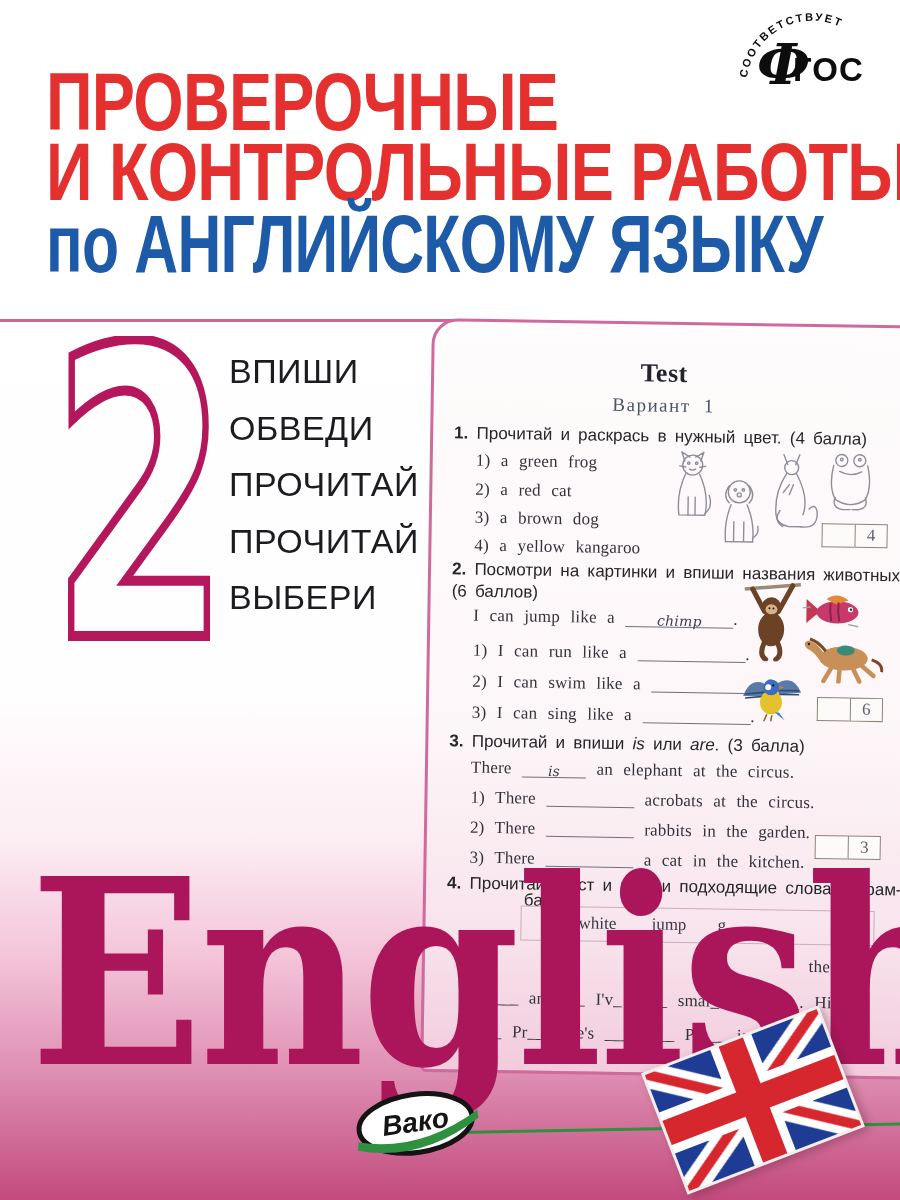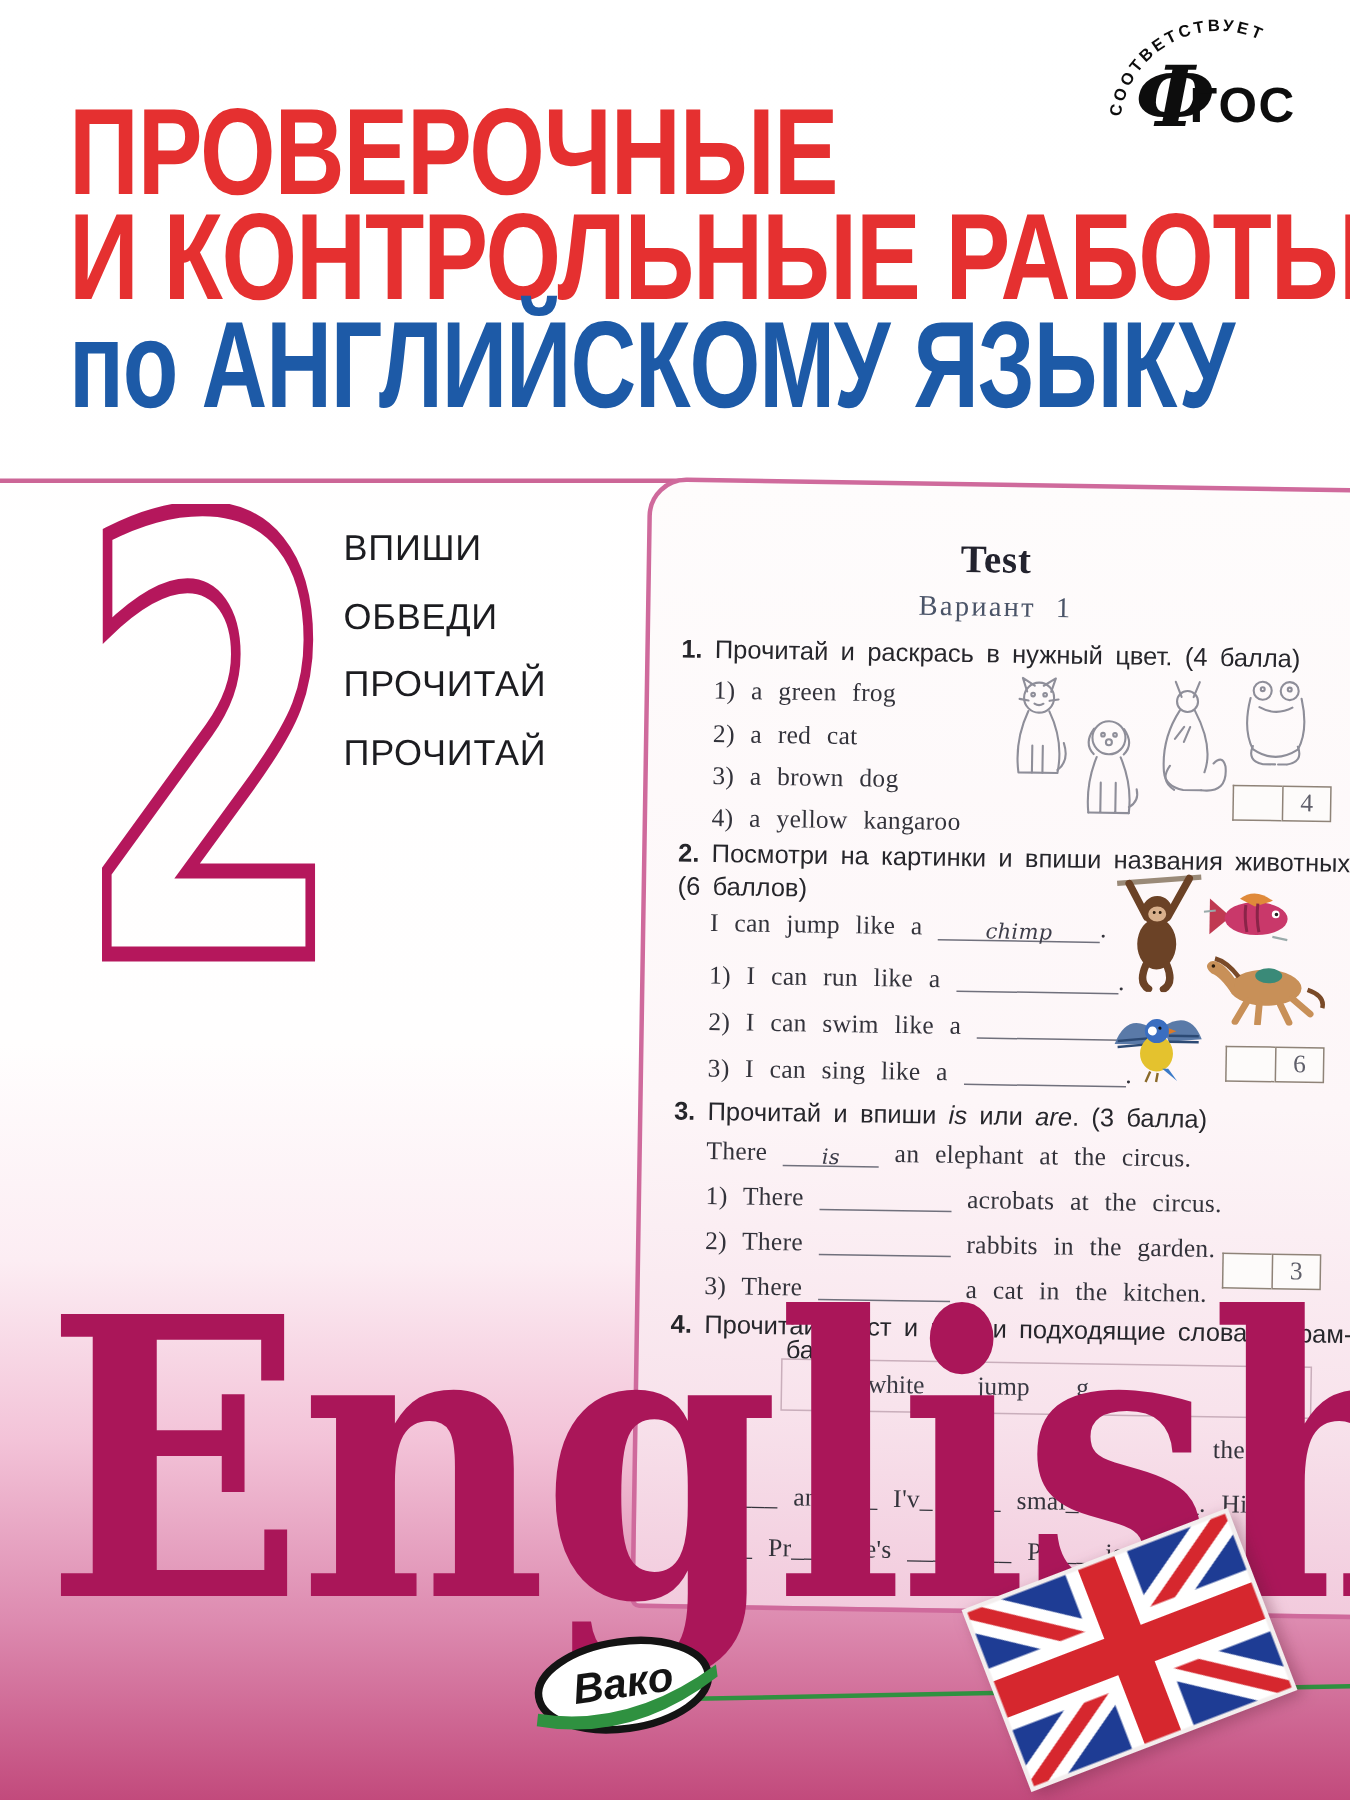--- a/index.html
+++ b/index.html
@@ -36,21 +36,21 @@
   .score{display:flex;z-index:3;}
   .score span{box-sizing:border-box;height:24px;border:1.5px solid #8f8378;background:#fdfbfa;}
   .sc-empty{width:33px;border-right:none !important;}
   .sc-num{width:33px;display:flex;align-items:center;justify-content:center;
     font-family:"Liberation Serif",serif;font-size:17px;color:#5f5f6a;}
   .wordbox{left:95px;top:583px;width:352px;height:33px;border:1.5px solid #c9aebb;}
   .wordbox span{position:absolute;top:6px;font-family:"Liberation Serif",serif;font-size:17px;color:#3a3a44;}
 
   
   .skills{left:229px;top:352px;display:flex;flex-direction:column;gap:17.5px;z-index:3;}
-  .skills div{font-size:24px;color:#1c1c20;letter-spacing:.5px;}
+  .skills div{font-size:34px;color:#1c1c20;letter-spacing:.5px;}
 
   
   .english{left:30px;top:845px;z-index:7;font-family:"DejaVu Serif",serif;font-weight:bold;
     font-size:258px;line-height:1;color:#aa1659;letter-spacing:-4px;white-space:nowrap;
     transform:scaleX(.88);transform-origin:left top;}
   .gline{left:435px;top:1127px;width:470px;height:3px;background:#2f9140;z-index:8;
     transform:rotate(-1.1deg);}
   .vako{left:353px;top:1090px;z-index:9;transform:rotate(-8deg);}
   .flag{left:658px;top:1035px;z-index:10;transform:rotate(-21deg);
     filter:drop-shadow(3px 4px 5px rgba(90,25,50,.35));}
@@ -81,20 +81,21 @@
 
   <svg class="abs" style="left:42px;top:336px;z-index:3;" width="210" height="312" viewBox="0 0 210 312">
     <text x="14" y="300" font-size="400" font-weight="bold" font-family="DejaVu Sans, sans-serif" fill="none" stroke="#b5175c" stroke-width="10" transform="scale(0.64 1)">2</text>
   </svg>
 
   <div class="abs skills">
     <div>ВПИШИ</div>
     <div>ОБВЕДИ</div>
     <div>ПРОЧИТАЙ</div>
     <div>ПРОЧИТАЙ</div>
+    <div>ВЫБЕРИ</div>
   </div>
 
   <div class="abs sheet">
     <div class="abs hd">Test</div>
     <div class="abs variant">Вариант 1</div>
 
     <div class="abs instr" style="left:21px;top:102px;"><span class="inum">1.</span> <span>Прочитай и раскрась в нужный цвет. (4 балла)</span></div>
     <div class="abs eline" style="left:43px;top:129px;">1) a green frog</div>
     <div class="abs eline" style="left:43px;top:158px;">2) a red cat</div>
     <div class="abs eline" style="left:43px;top:186px;">3) a brown dog</div>

